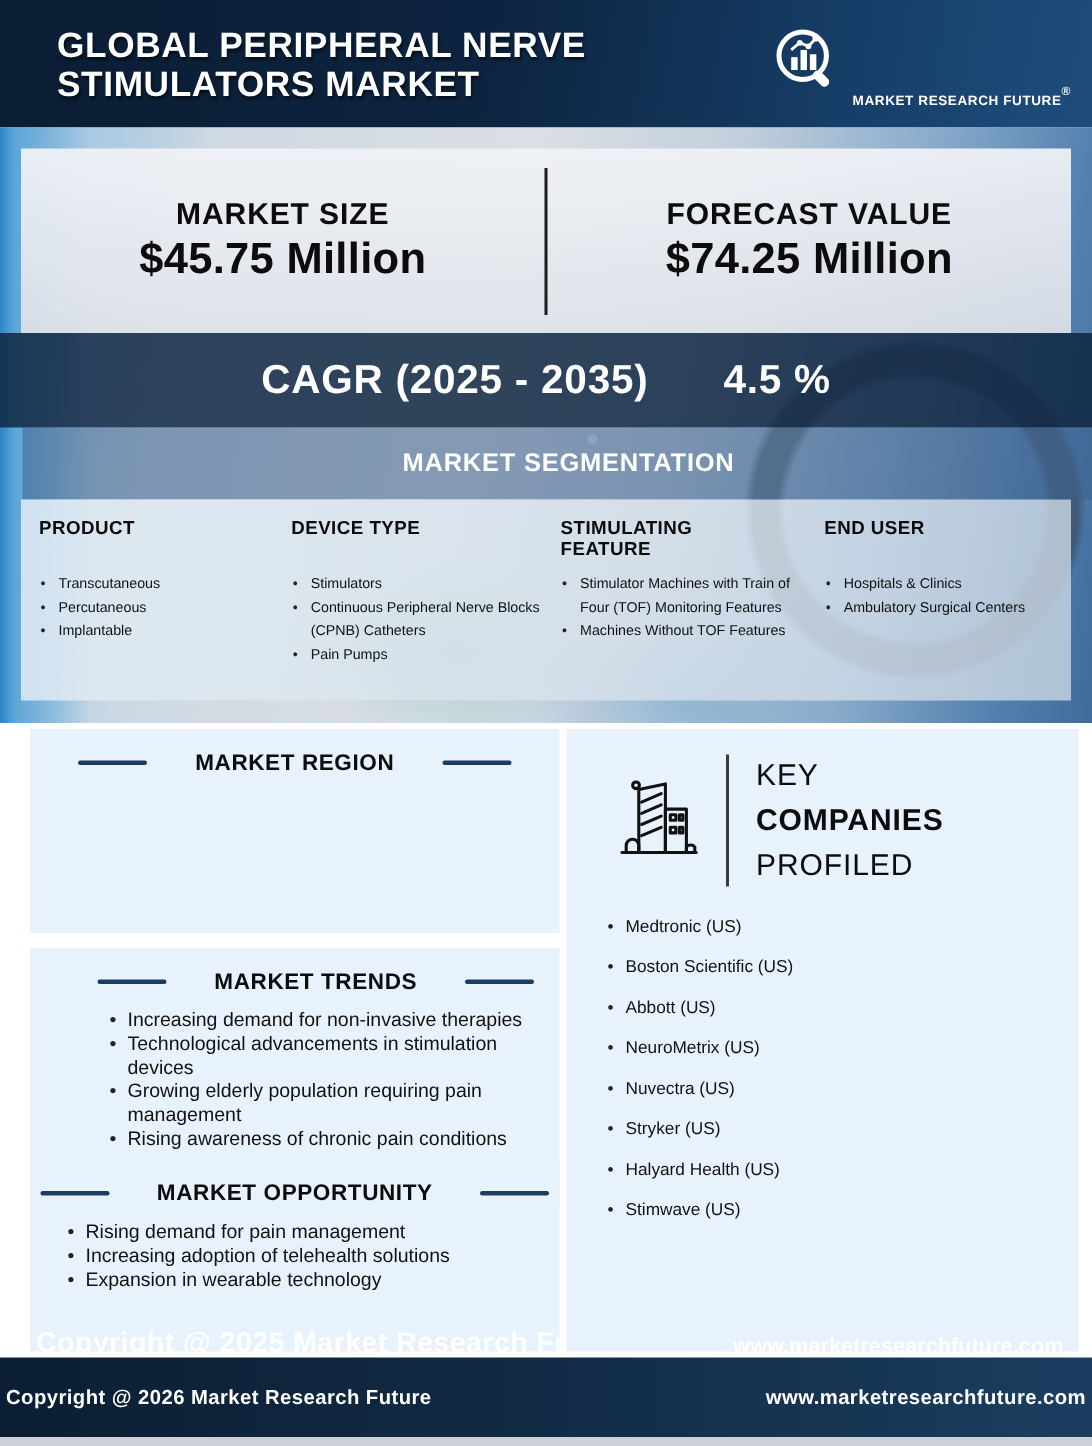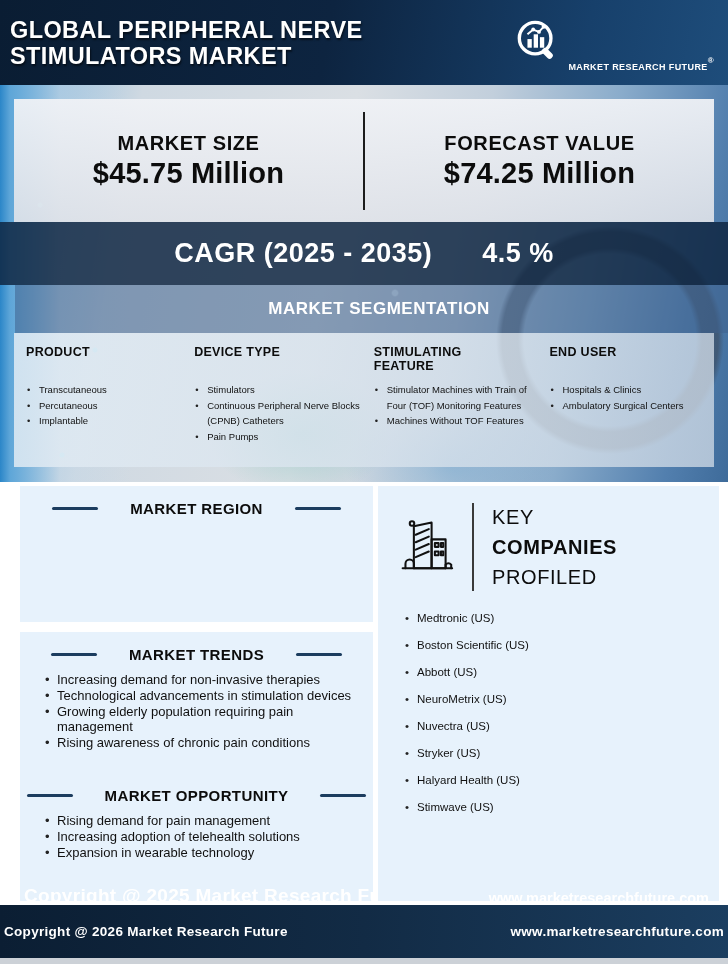--- a/index.html
+++ b/index.html
@@ -7,21 +7,21 @@
   .page { position:relative; width:728px; height:964px; overflow:hidden; background:#ffffff; }
 
   
   .header {
     position:absolute; top:0; left:0; width:728px; height:85px;
     background:linear-gradient(100deg,#0a1d33 0%,#0d2440 45%,#17406b 80%,#1e4d7b 100%);
     display:flex; justify-content:space-between; align-items:center;
     padding:0 10px 0 10px;
   }
   .page-title { color:#fff; font-weight:bold; font-size:23.5px; line-height:26px; letter-spacing:0.4px;
-    text-shadow:1px 2px 2px rgba(0,0,0,0.55); }
+    text-shadow:1px 2px 2px rgba(0,0,0,0.55);margin-left:28px; }
   .mrf-logo { display:flex; align-items:center; gap:7px; padding-right:4px; }
   .logo-text { color:#fff; font-weight:bold; font-size:9px; letter-spacing:0.4px; white-space:nowrap;margin-top:48px; }
   .logo-reg { color:#fff; font-size:8px; vertical-align:top; position:relative; top:-6px; }
 
   
   .hero {
     position:absolute; top:85px; left:0; width:728px; height:397px;
     background-image:
       radial-gradient(circle at 610px 255px, rgba(0,0,0,0) 86px, rgba(55,62,74,0.5) 92px, rgba(55,62,74,0.5) 108px, rgba(0,0,0,0) 114px),
       radial-gradient(circle 3px at 40px 120px, rgba(150,225,245,0.9) 0 2px, transparent 3px),
@@ -67,36 +67,36 @@
   .seg-col-3 .seg-heading { max-width:108px; }
   ul.bullets { list-style:none; }
   ul.bullets li { position:relative; padding-left:13px; color:#111; }
   ul.bullets li::before { content:"•"; position:absolute; left:1px; top:0; color:#222; }
   .seg-list li { font-size:9.5px; line-height:15.5px; }
 
   
   .content { position:absolute; top:482px; left:0; width:728px; height:423px; background:#ffffff; }
   .box { background:#e7f2fc; position:absolute; overflow:hidden; }
   .region-box { top:4px; left:20px; width:353px; height:136px; }
-  .trends-box { top:150px; left:20px; width:353px; height:172px; }
+  .trends-box { top:150px; left:20px; width:353px; height:172px;padding-left:28px; }
   .opportunity-box { top:291px; left:20px; width:353px; height:128px; }
   .companies-box { top:4px; left:378px; width:341px; height:415px; }
 
   .box-title-row { display:flex; justify-content:center; align-items:center; gap:32px; padding-top:14px; }
   .title-dash { width:46px; height:3.5px; background:#1c3d5f; border-radius:2px; }
   .box-title { font-size:15px; font-weight:bold; color:#0c0c0c; letter-spacing:0.4px; }
 
   .trend-list, .opportunity-list { padding:9px 12px 0 24px; }
   .trend-list li, .opportunity-list li { font-size:13px; line-height:15.8px; }
 
   .watermark { position:absolute; color:#ffffff; font-weight:bold; white-space:nowrap; }
   .copyright-watermark { left:4px; bottom:-6px; font-size:19px; letter-spacing:0.3px; }
   .website-watermark { right:10px; bottom:-5px; font-size:14.5px; }
 
-  .companies-header { display:flex; align-items:center; gap:18px; padding:16px 0 0 20px; }
+  .companies-header { display:flex; align-items:center; gap:18px; padding:16px 0 0 32px; }
   .companies-rule { width:2px; height:88px; background:#3a3a3a; }
   .companies-title { font-size:20px; line-height:30px; color:#0c0c0c; letter-spacing:0.6px; }
   .companies-title .bold-line { font-weight:bold; }
   .companies-list { padding:20px 10px 0 26px; }
   .companies-list li { font-size:11.5px; line-height:12px; margin-bottom:15px; }
 
   
   .footer {
     position:absolute; top:905px; left:0; width:728px; height:53px;
     background:linear-gradient(90deg,#0b1e33 0%,#122b45 50%,#1b3e60 100%);

